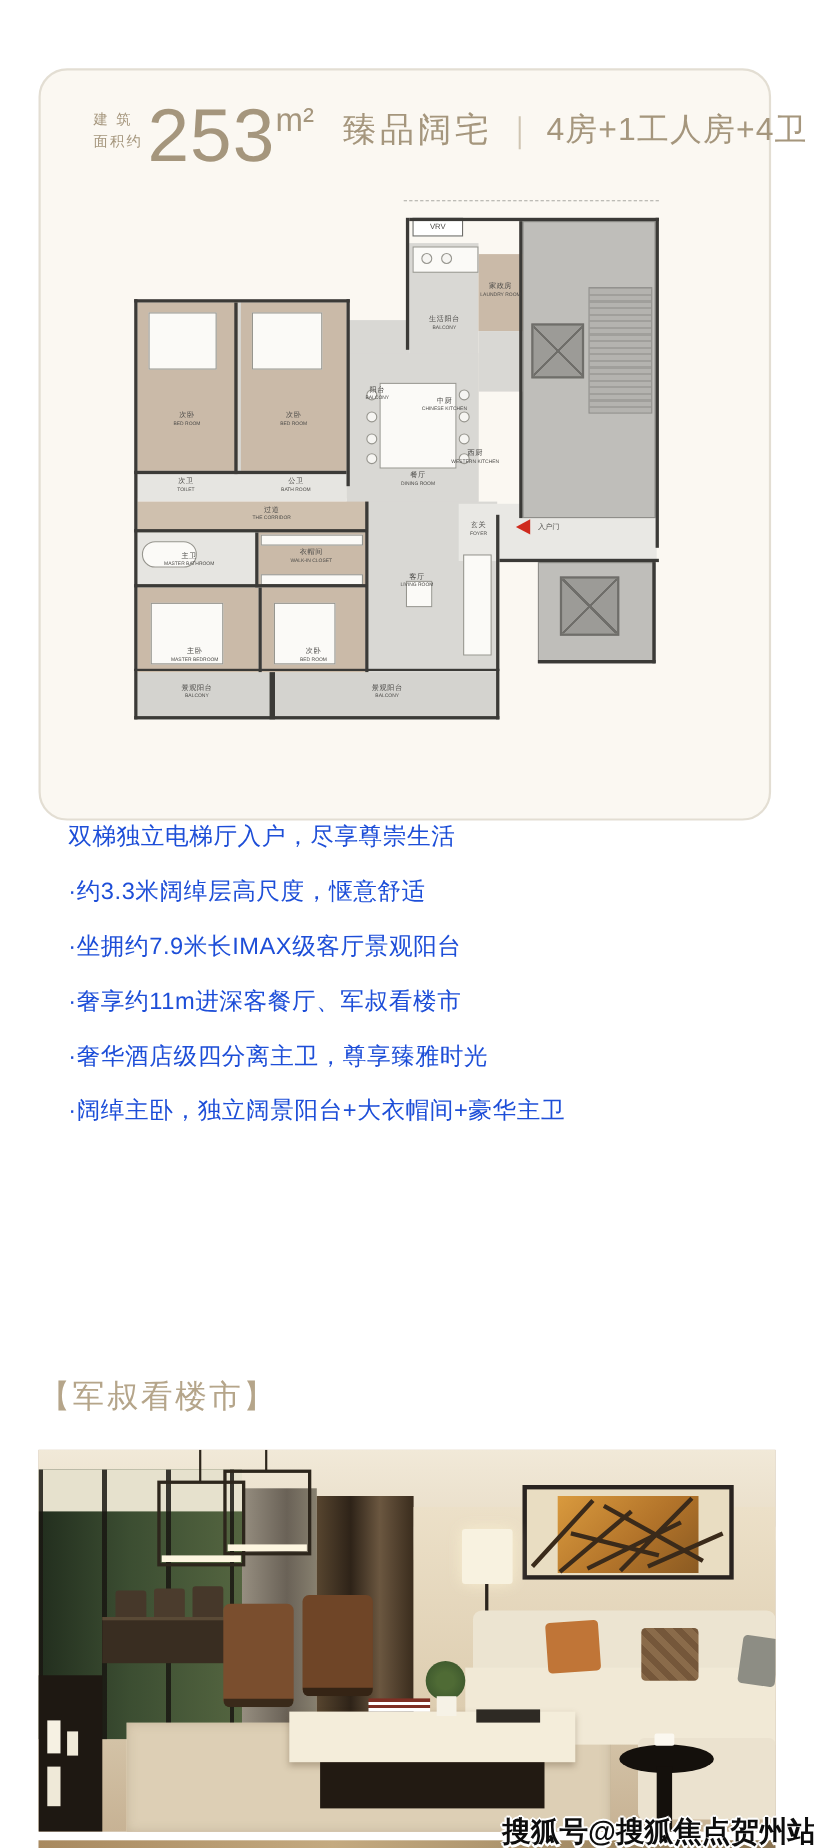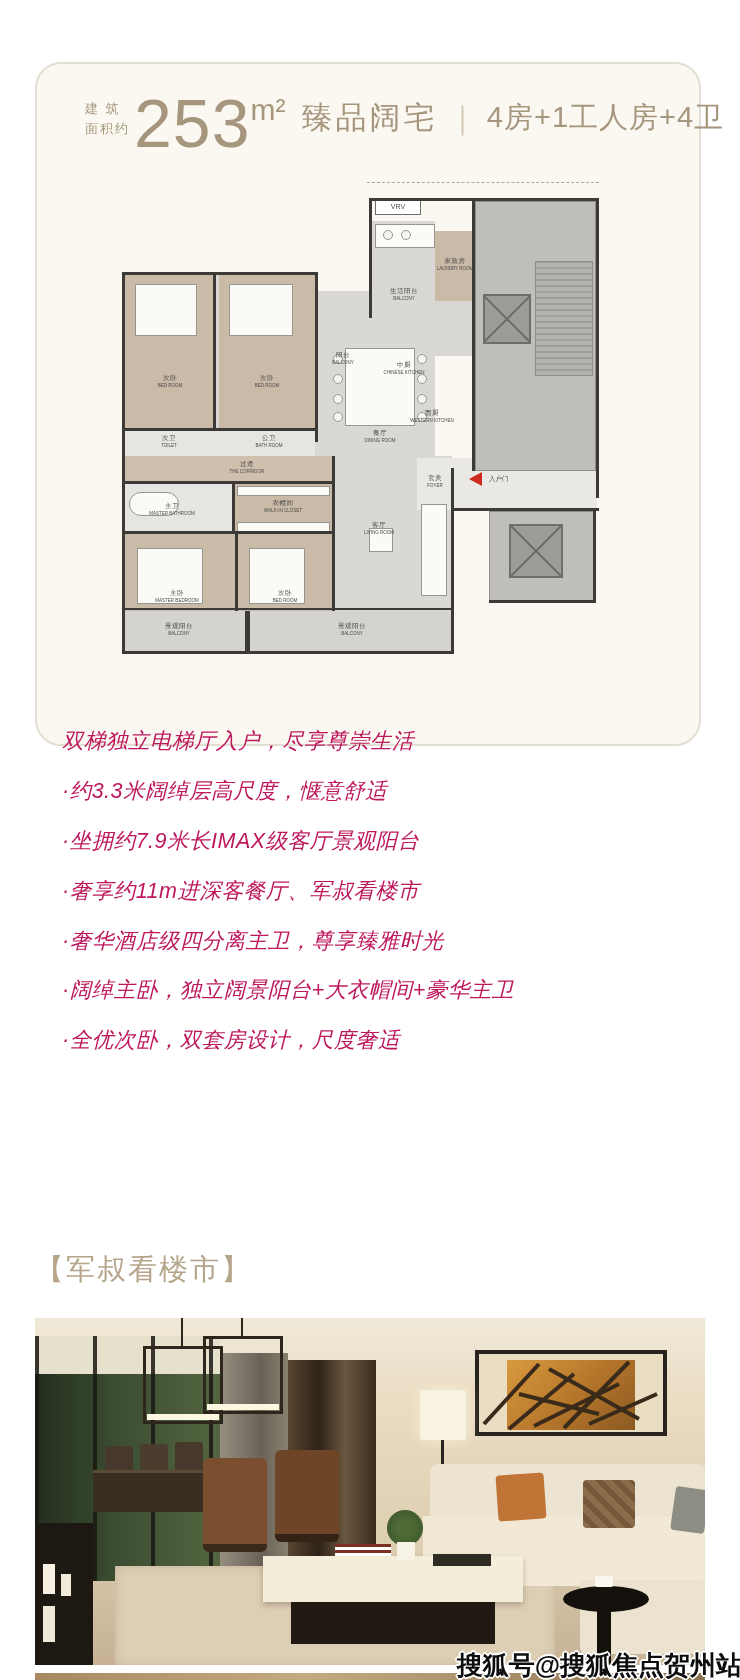--- a/index.html
+++ b/index.html
@@ -9,21 +9,21 @@
   }
   
   .card{
     position:absolute;left:35px;top:62px;width:666px;height:684px;
     background:#fbf8f2;border:2px solid #e3ded3;border-radius:26px;box-sizing:border-box;
   }
   .hdr{position:absolute;left:48px;top:28px;display:flex;align-items:center;color:#a5967d;white-space:nowrap;}
   .hdr .lbl{font-size:13px;line-height:1.55;letter-spacing:2px;margin-right:4px;padding-bottom:9px;}
   .hdr .big{font-size:68px;line-height:.92;font-weight:400;letter-spacing:1px;}
   .hdr .unit{font-size:30px;padding-bottom:26px;}
-  .hdr .ttl{font-size:31px;letter-spacing:3px;padding-bottom:10px;margin-left:16px;}
+  .hdr .ttl{font-size:31px;letter-spacing:3px;padding-bottom:10px;margin-left:26px;}
   .hdr .div{font-size:30px;color:#cfc5b2;padding:0 10px 10px 10px;}
   .hdr .spec{font-size:29px;letter-spacing:1px;padding-bottom:10px;}
   
   .plan{position:absolute;left:80px;top:112px;width:486px;height:486px;}
   .plan div{position:absolute;box-sizing:border-box;}
   .pf{background:#d9d8d4;}
   .pt{background:#cabaa8;}
   .pe{background:#e6e5e1;}
   .core{background:#bfbeba;border:1px solid #8f8e8a;}
   .hatch{background:repeating-linear-gradient(0deg,#b4b3af 0 4px,#a09f9b 4px 6px);border:1px solid #8f8e8a;}
@@ -34,21 +34,21 @@
   .pw{background:#fbfaf7;border:1px solid #97968f;}
   .dot{width:10px;height:10px;border-radius:50%;background:#f6f5f2;border:1px solid #97968f;}
   .rm{width:64px;text-align:center;color:#4c4b48;line-height:1.25;}
   .rm .zh{display:block;font-size:6.5px;letter-spacing:.5px;}
   .rm .en{display:block;font-size:5px;transform:scale(.9);}
   .dash{border-top:1px dashed #a9a8a3;}
   .entry-tri{width:0;height:0;border-top:7px solid transparent;border-bottom:7px solid transparent;border-right:13px solid #cf2a1d;}
   .entry-lb{font-size:6.5px;color:#4c4b48;}
   .vrv{background:#fff;border:1px solid #6f6e6a;font-size:7px;color:#4c4b48;text-align:center;line-height:15px;}
   
-  .features{position:absolute;left:62px;top:728px;width:640px;color:#be185d;font-style:italic;}
+  .features{position:absolute;left:62px;top:747px;width:640px;color:#1d4ed8;}
   .feat-line{font-size:21.5px;line-height:1.25;margin-bottom:23px;letter-spacing:.5px;}
   
   .sec-title{position:absolute;left:35px;top:1250px;font-size:29px;letter-spacing:2px;color:#b5a58a;}
   .photo{position:absolute;left:35px;top:1318px;width:670px;height:347px;overflow:hidden;background:#cbbaa2;}
   .photo div{position:absolute;box-sizing:border-box;}
   .next-strip{position:absolute;left:35px;top:1673px;width:670px;height:7px;background:linear-gradient(90deg,#a8895f,#c4aa80 40%,#8a7350);}
   .wm-photo{position:absolute;right:10px;bottom:0;font-size:22px;letter-spacing:1px;color:rgba(238,233,223,.62);}
   .wm-corner{
     position:absolute;right:-2px;top:1648px;font-size:26px;font-weight:bold;color:#0d0d0d;letter-spacing:0;
     text-shadow:-2px 0 0 #fff,2px 0 0 #fff,0 -2px 0 #fff,0 2px 0 #fff,-1px -1px 0 #fff,1px 1px 0 #fff,-1px 1px 0 #fff,1px -1px 0 #fff;
@@ -228,21 +228,20 @@
   </div>
 </div>
 
 <div class="features">
   <div class="feat-line">双梯独立电梯厅入户，尽享尊崇生活</div>
   <div class="feat-line">·约3.3米阔绰层高尺度，惬意舒适</div>
   <div class="feat-line">·坐拥约7.9米长IMAX级客厅景观阳台</div>
   <div class="feat-line">·奢享约11m进深客餐厅、军叔看楼市</div>
   <div class="feat-line">·奢华酒店级四分离主卫，尊享臻雅时光</div>
   <div class="feat-line">·阔绰主卧，独立阔景阳台+大衣帽间+豪华主卫</div>
-  <div class="feat-line">·全优次卧，双套房设计，尺度奢适</div>
 </div>
 
 <div class="sec-title">【军叔看楼市】</div>
 
 <div class="photo">
 
   <div style="left:0;top:228px;width:670px;height:120px;background:linear-gradient(180deg,#d8c9ae,#c7b294);"></div>
 
   <div style="left:0;top:0;width:670px;height:100px;background:linear-gradient(180deg,#f1e9d8,#e6d9c2);"></div>
   <div style="left:300px;top:70px;width:370px;height:12px;background:#fbf4e4;box-shadow:0 4px 10px rgba(255,248,225,.8);"></div>

